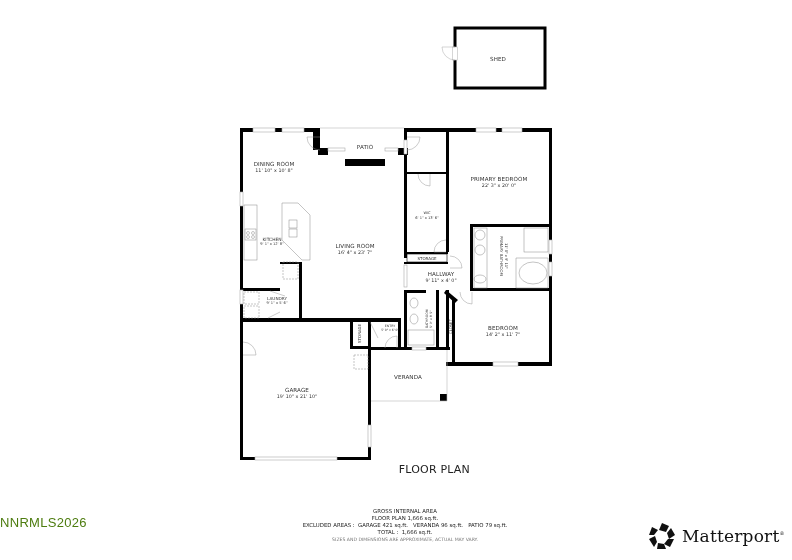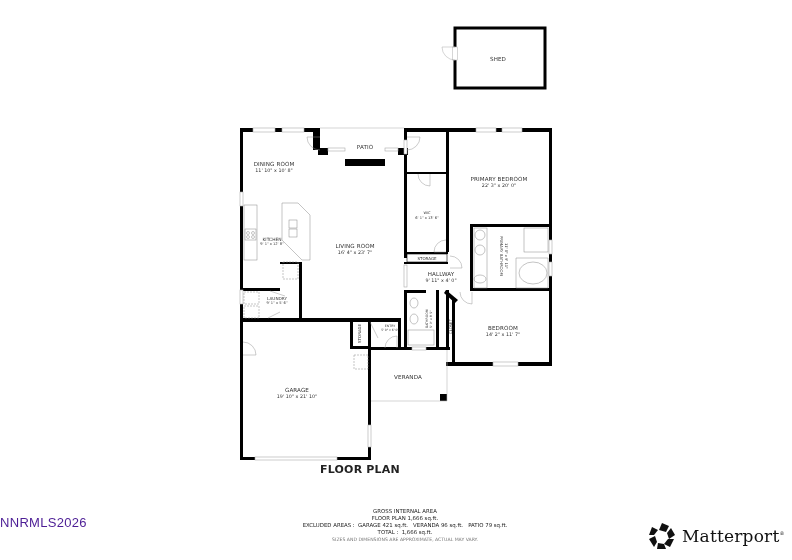--- a/index.html
+++ b/index.html
@@ -2,24 +2,24 @@
 <html><head>
 <meta charset="utf-8">
 <style>
   html,body{margin:0;padding:0;background:#fff;}
   body{width:792px;height:560px;position:relative;overflow:hidden;font-family:"DejaVu Sans",sans-serif;color:#222;}
   #plan{position:absolute;left:0;top:0;}
   .lbl{position:absolute;text-align:center;white-space:nowrap;color:#333;font-family:"DejaVu Sans",sans-serif;}
   .rn{font-size:5.6px;letter-spacing:0.1px;}
   .rd{font-size:4.8px;}
   .small{font-size:3.6px;}
-  .title{position:absolute;left:320px;top:463px;width:150px;text-align:left;font-size:11px;color:#222;letter-spacing:0.2px;font-weight:bold;}
+  .title{position:absolute;left:320px;top:463px;width:150px;text-align:right;font-size:11px;color:#222;letter-spacing:0.2px;}
   .summary{position:absolute;left:250px;top:508px;width:310px;text-align:center;font-size:5.4px;line-height:7px;color:#222;}
   .summary .note{color:#777;font-size:4.6px;}
-  .watermark{position:absolute;left:0;top:515px;font-size:13px;color:#4c1d95;letter-spacing:0.3px;font-family:"Liberation Sans",sans-serif;}
+  .watermark{position:absolute;left:0;top:515px;font-size:13px;color:#4d7c0f;letter-spacing:0.3px;font-family:"Liberation Sans",sans-serif;}
   .brand{position:absolute;left:648px;top:522px;display:flex;align-items:center;}
   .brand-text{font-family:"DejaVu Serif",serif;font-size:17px;color:#111;margin-left:6px;letter-spacing:0.2px;}
   .brand-text sup{font-size:5px;}
   .vert{writing-mode:vertical-rl;transform:rotate(180deg);}
   .vert2{writing-mode:vertical-rl;}
 </style>
 </head>
 <body>
 
 <svg id="plan" width="792" height="560" viewBox="0 0 792 560" xmlns="http://www.w3.org/2000/svg">

